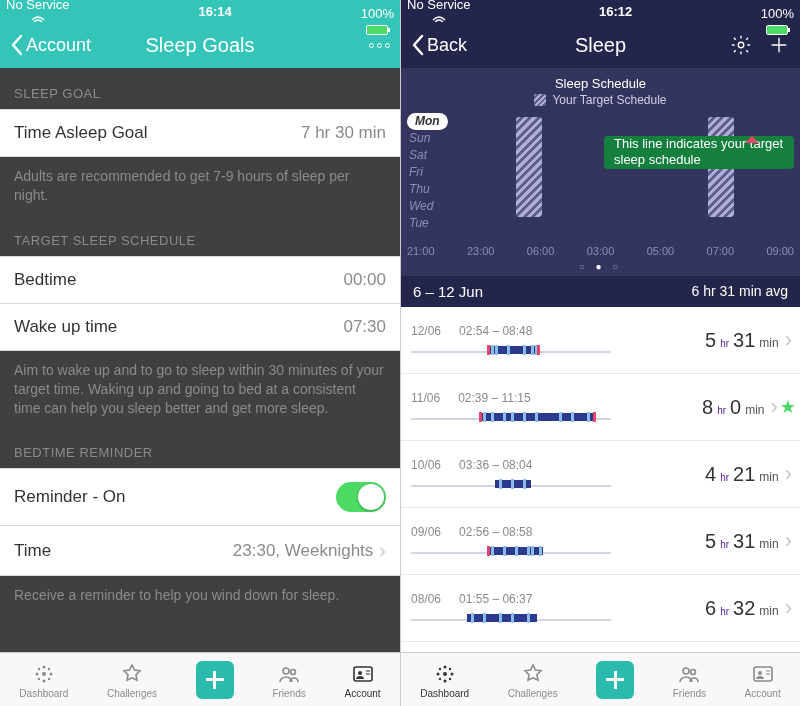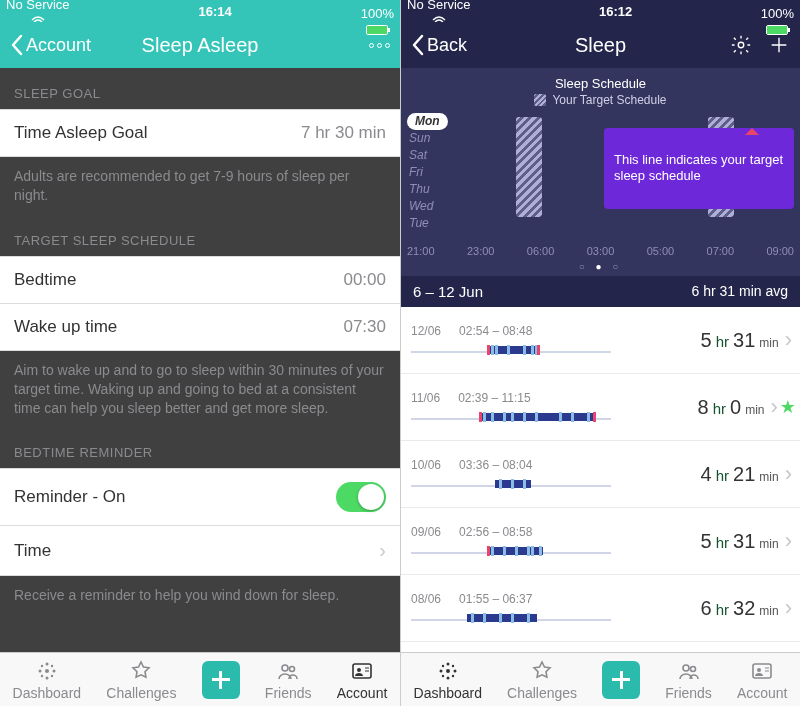--- a/index.html
+++ b/index.html
@@ -44,47 +44,47 @@
   .chart-sub{display:flex;align-items:center;justify-content:center;gap:6px;font-size:12px;margin-top:2px;color:#cfcfe6;}
   .hatch-sq{width:12px;height:12px;background:repeating-linear-gradient(135deg,#aeaed8,#aeaed8 2px,#5e5e8a 2px,#5e5e8a 4px);border-radius:2px;}
 
   .chart-body{display:flex;padding:6px 4px 0 6px;font-style:italic;}
   .days{display:flex;flex-direction:column;gap:0;font-size:12px;color:#8e8eb8;}
   .day{height:17px;line-height:17px;padding:0 8px 0 2px;}
   .day.active{background:#fff;color:#333;border-radius:10px;padding:0 8px;font-weight:600;}
   .plot{flex:1;position:relative;height:128px;}
   .bar{position:absolute;top:4px;bottom:24px;width:26px;background:repeating-linear-gradient(135deg,#aeaed8,#aeaed8 3px,#5e5e8a 3px,#5e5e8a 6px);border-radius:3px;}
   .xaxis{display:flex;justify-content:space-between;font-size:11px;color:#8e8eb8;padding:0 6px;margin-top:4px;}
-  .tooltip-bubble{position:absolute;right:6px;top:60px;background:#6d28d9;color:#fff;padding:24px 10px;border-radius:4px;font-size:13px;max-width:190px;line-height:1.25;}
+  .tooltip-bubble{position:absolute;right:6px;top:68px;background:#15803d;color:#fff;padding:0 10px;border-radius:4px;font-size:13px;max-width:190px;line-height:1.25;}
   .tooltip-bubble::before{content:"";position:absolute;top:-7px;left:74%;border:7px solid transparent;border-bottom-color:#e9446c;}
   .dots{text-align:center;color:#8e8eb8;font-size:10px;letter-spacing:4px;margin-top:4px;}
   .dots .on{color:#fff;}
 
   .week-row{background:#24254a;color:#fff;display:flex;justify-content:space-between;padding:7px 12px;font-size:15px;}
   .week-row .avg-mins{font-size:14px;}
 
   .right .list{flex:1;background:#fff;overflow:hidden;}
   .log{display:flex;align-items:center;border-bottom:1px solid #eaeaea;padding:4px 6px 4px 10px;height:67px;}
   .log-info{flex:1;}
   .log-meta{font-size:12px;color:#8a8a8f;}
   .log-meta .d{margin-right:18px;}
   .sleep-bar{position:relative;height:14px;margin-top:4px;width:200px;}
   .sleep-bar .base{position:absolute;top:9px;left:0;right:0;height:2px;background:#d1d5e8;}
   .sleep-bar .block{position:absolute;top:4px;height:8px;background:#2b3a8f;}
   .sleep-bar .wake{position:absolute;top:3px;width:3px;height:10px;background:#8bbce6;}
   .sleep-bar .pink{position:absolute;top:3px;width:3px;height:10px;background:#e9446c;}
   .log-dur{display:flex;align-items:baseline;gap:4px;color:#333;white-space:nowrap;min-width:100px;justify-content:flex-end;}
-  .log-dur .h{font-size:20px;} .log-dur .hl{font-size:15px;font-weight:300;color:#14532d;}
+  .log-dur .h{font-size:20px;} .log-dur .hl{font-size:10px;font-weight:300;color:#4c1d95;}
   .log-dur .m{font-size:20px;} .log-dur .ml{font-size:12px;font-weight:300;color:#555;}
   .log .chev{color:#c7c7cc;font-size:22px;font-weight:300;margin:0 2px 0 6px;}
   .log .star{color:#4cd964;font-size:18px;margin-right:-2px;}
 
   
   .tabbar{height:54px;border-top:1px solid #ccc;background:#f8f8f8;display:flex;justify-content:space-around;align-items:center;}
-  .tab{display:flex;flex-direction:column;align-items:center;font-size:14px;color:#8a8a8f;gap:1px;}
+  .tab{display:flex;flex-direction:column;align-items:center;font-size:10px;color:#8a8a8f;gap:1px;}
   .tab.active{color:#333;}
   .tab .ico{width:26px;height:26px;display:flex;align-items:center;justify-content:center;}
   .tab.add .ico{width:38px;height:38px;background:#2bbbad;border-radius:6px;display:flex;align-items:center;justify-content:center;}
   .tab.add .ico::before{content:"";width:18px;height:3px;background:#fff;position:absolute;}
   .tab.add .ico::after{content:"";width:3px;height:18px;background:#fff;position:absolute;}
   .tab.add{position:relative;}
 </style>
 </head>
 <body>
 
@@ -106,21 +106,21 @@
     </div>
   </div>
 
   <div class="nav">
     <div class="nav-back">
       <svg viewBox="0 0 12 22">
           <path d="M10 2 L2 11 L10 20" stroke="#fff" stroke-width="2.5" fill="none" stroke-linecap="round" stroke-linejoin="round"></path>
         </svg>
       <span>Account</span>
     </div>
-    <div class="nav-title">Sleep Asleep</div>
+    <div class="nav-title">Sleep Goals</div>
     <div class="nav-more">
         <span></span>
         <span></span>
         <span></span>
       </div>
   </div>
 
   <div class="content">
     <div class="sect-header">SLEEP GOAL</div>
     <div class="row">
@@ -141,20 +141,21 @@
     <div class="sect-footer">Aim to wake up and to go to sleep within 30 minutes of your target time. Waking up and going to bed at a consistent time can help you sleep better and get more sleep.</div>
 
     <div class="sect-header">BEDTIME REMINDER</div>
     <div class="row">
       <span>Reminder - On</span>
       <span class="switch"></span>
     </div>
     <div class="row">
       <span>Time</span>
       <span style="display:flex;align-items:center">
+        <span class="val">23:30, Weeknights</span>
         <span class="chev">›</span>
       </span>
     </div>
     <div class="sect-footer">Receive a reminder to help you wind down for sleep.</div>
   </div>
 
   <div class="tabbar">
       <div class="tab">
         <div class="ico">
           <svg viewBox="0 0 24 24" fill="currentColor" width="24" height="24">

